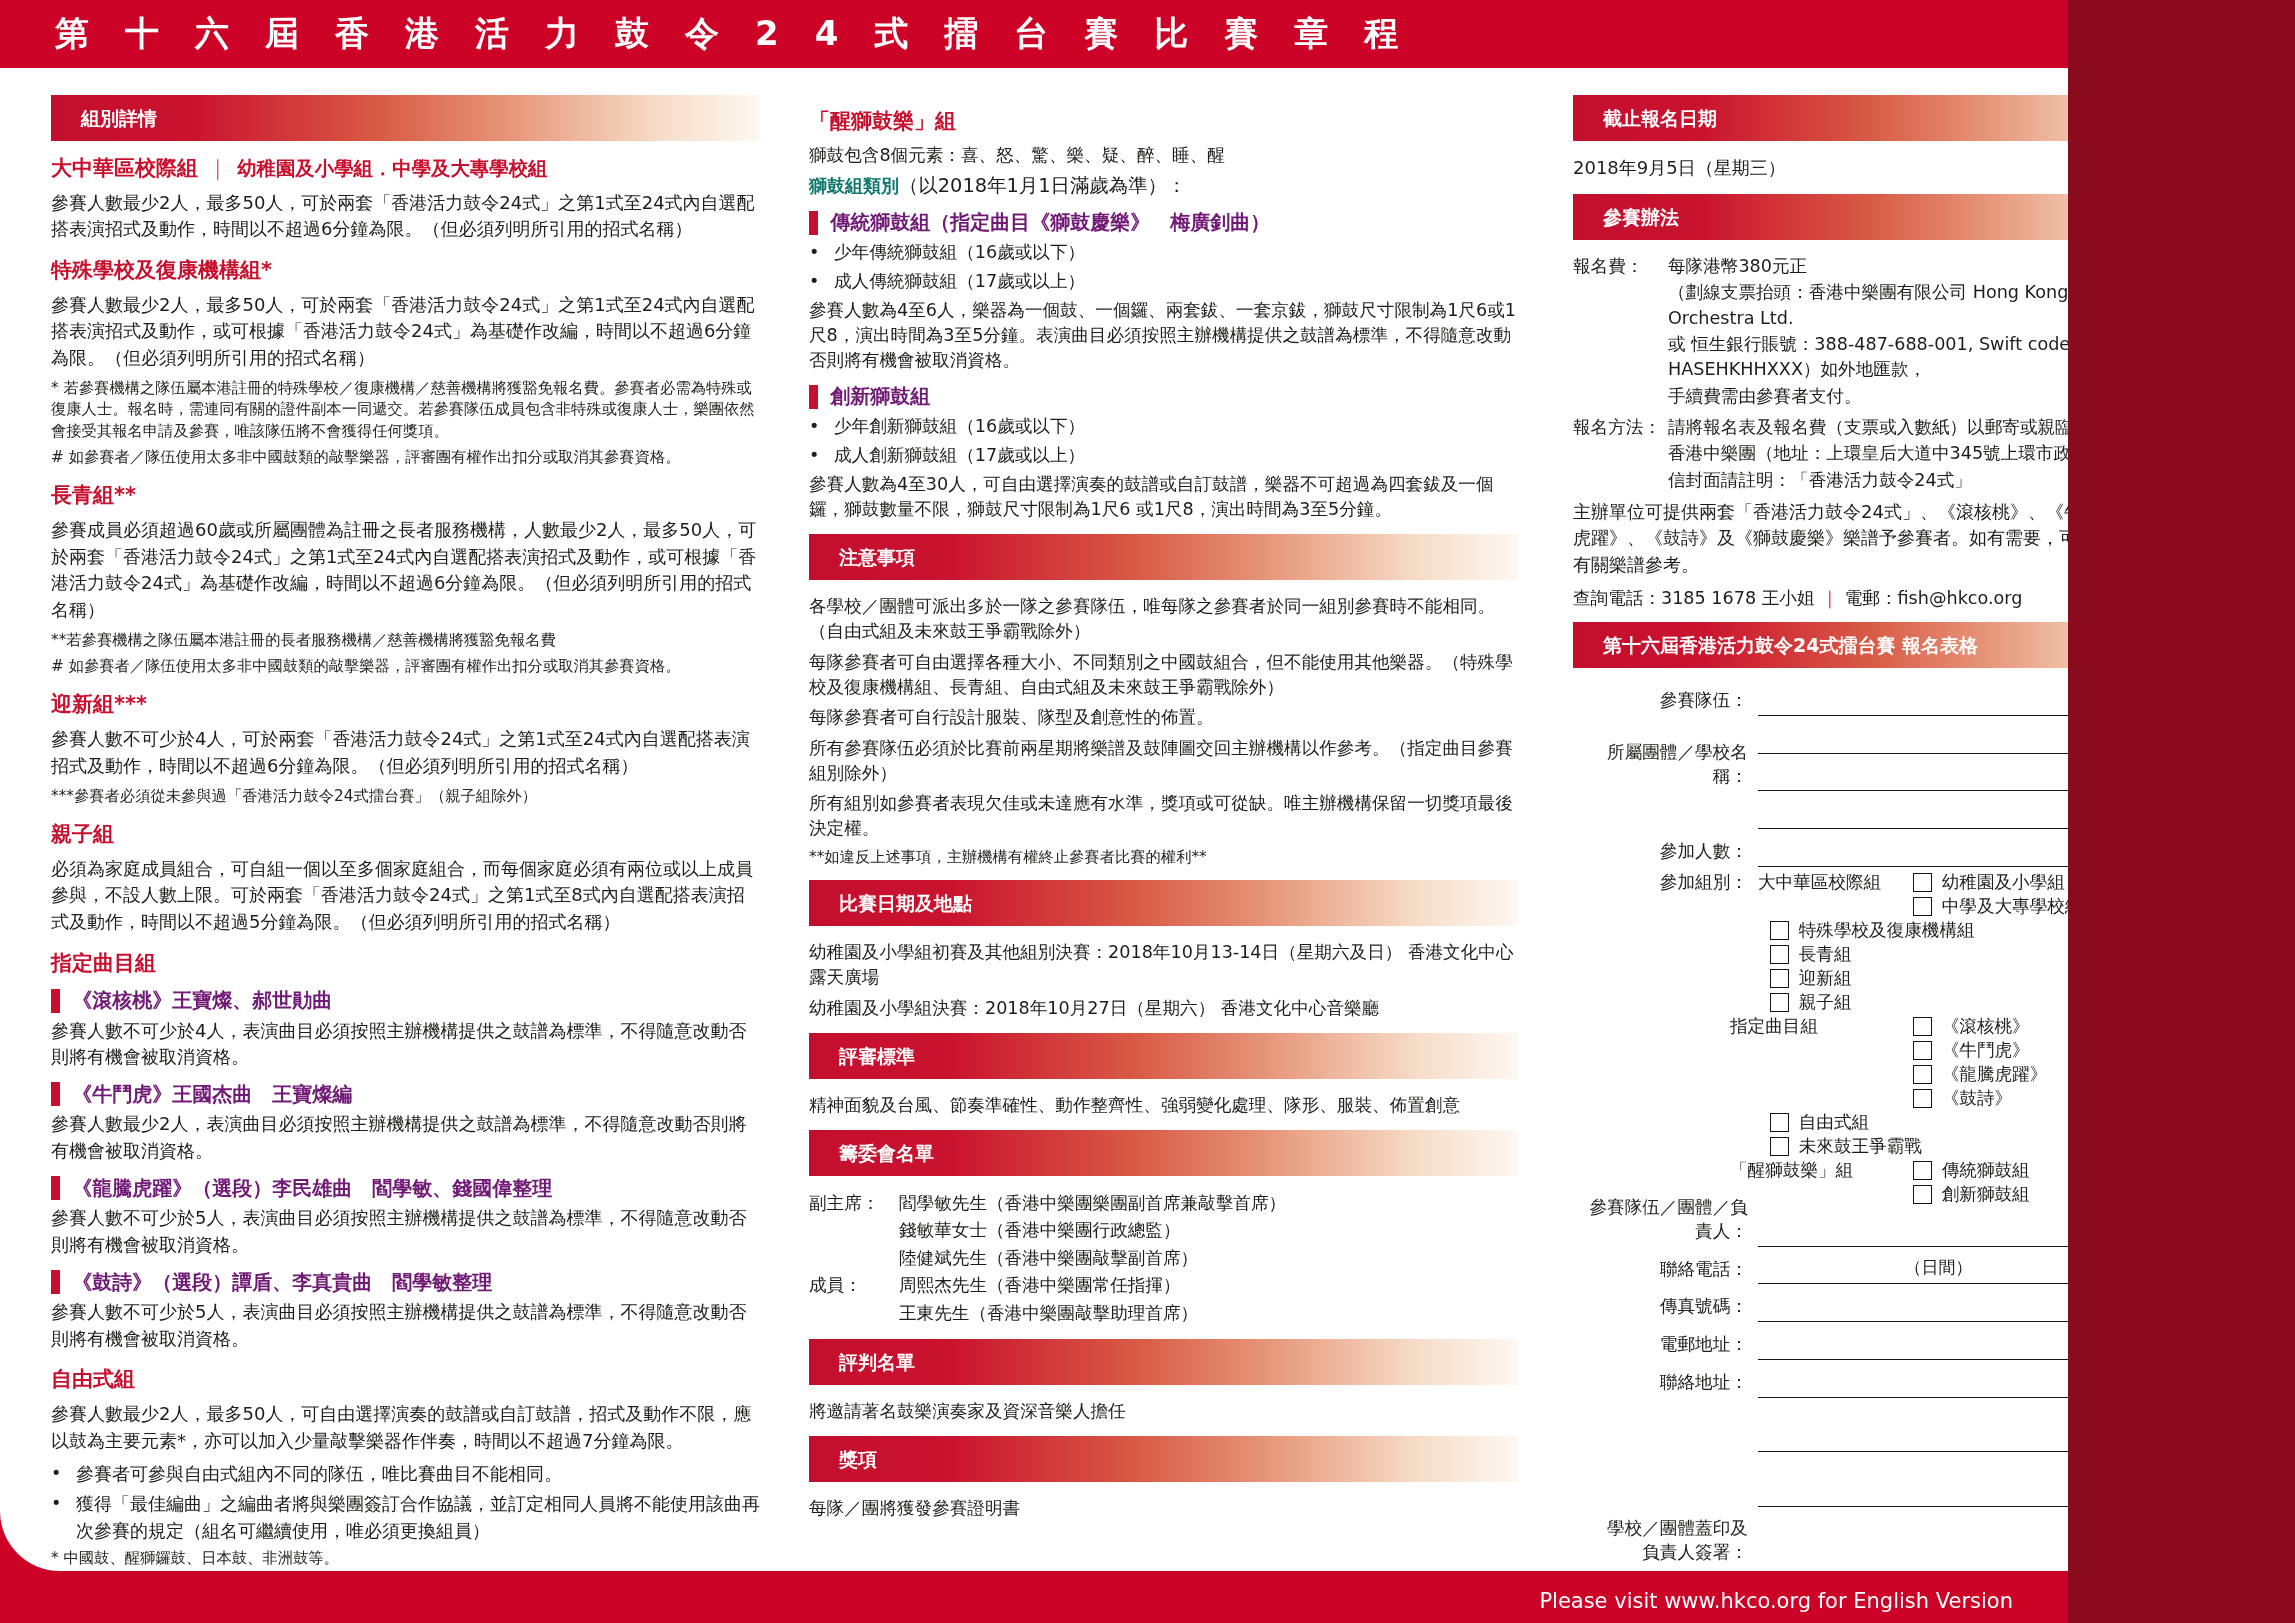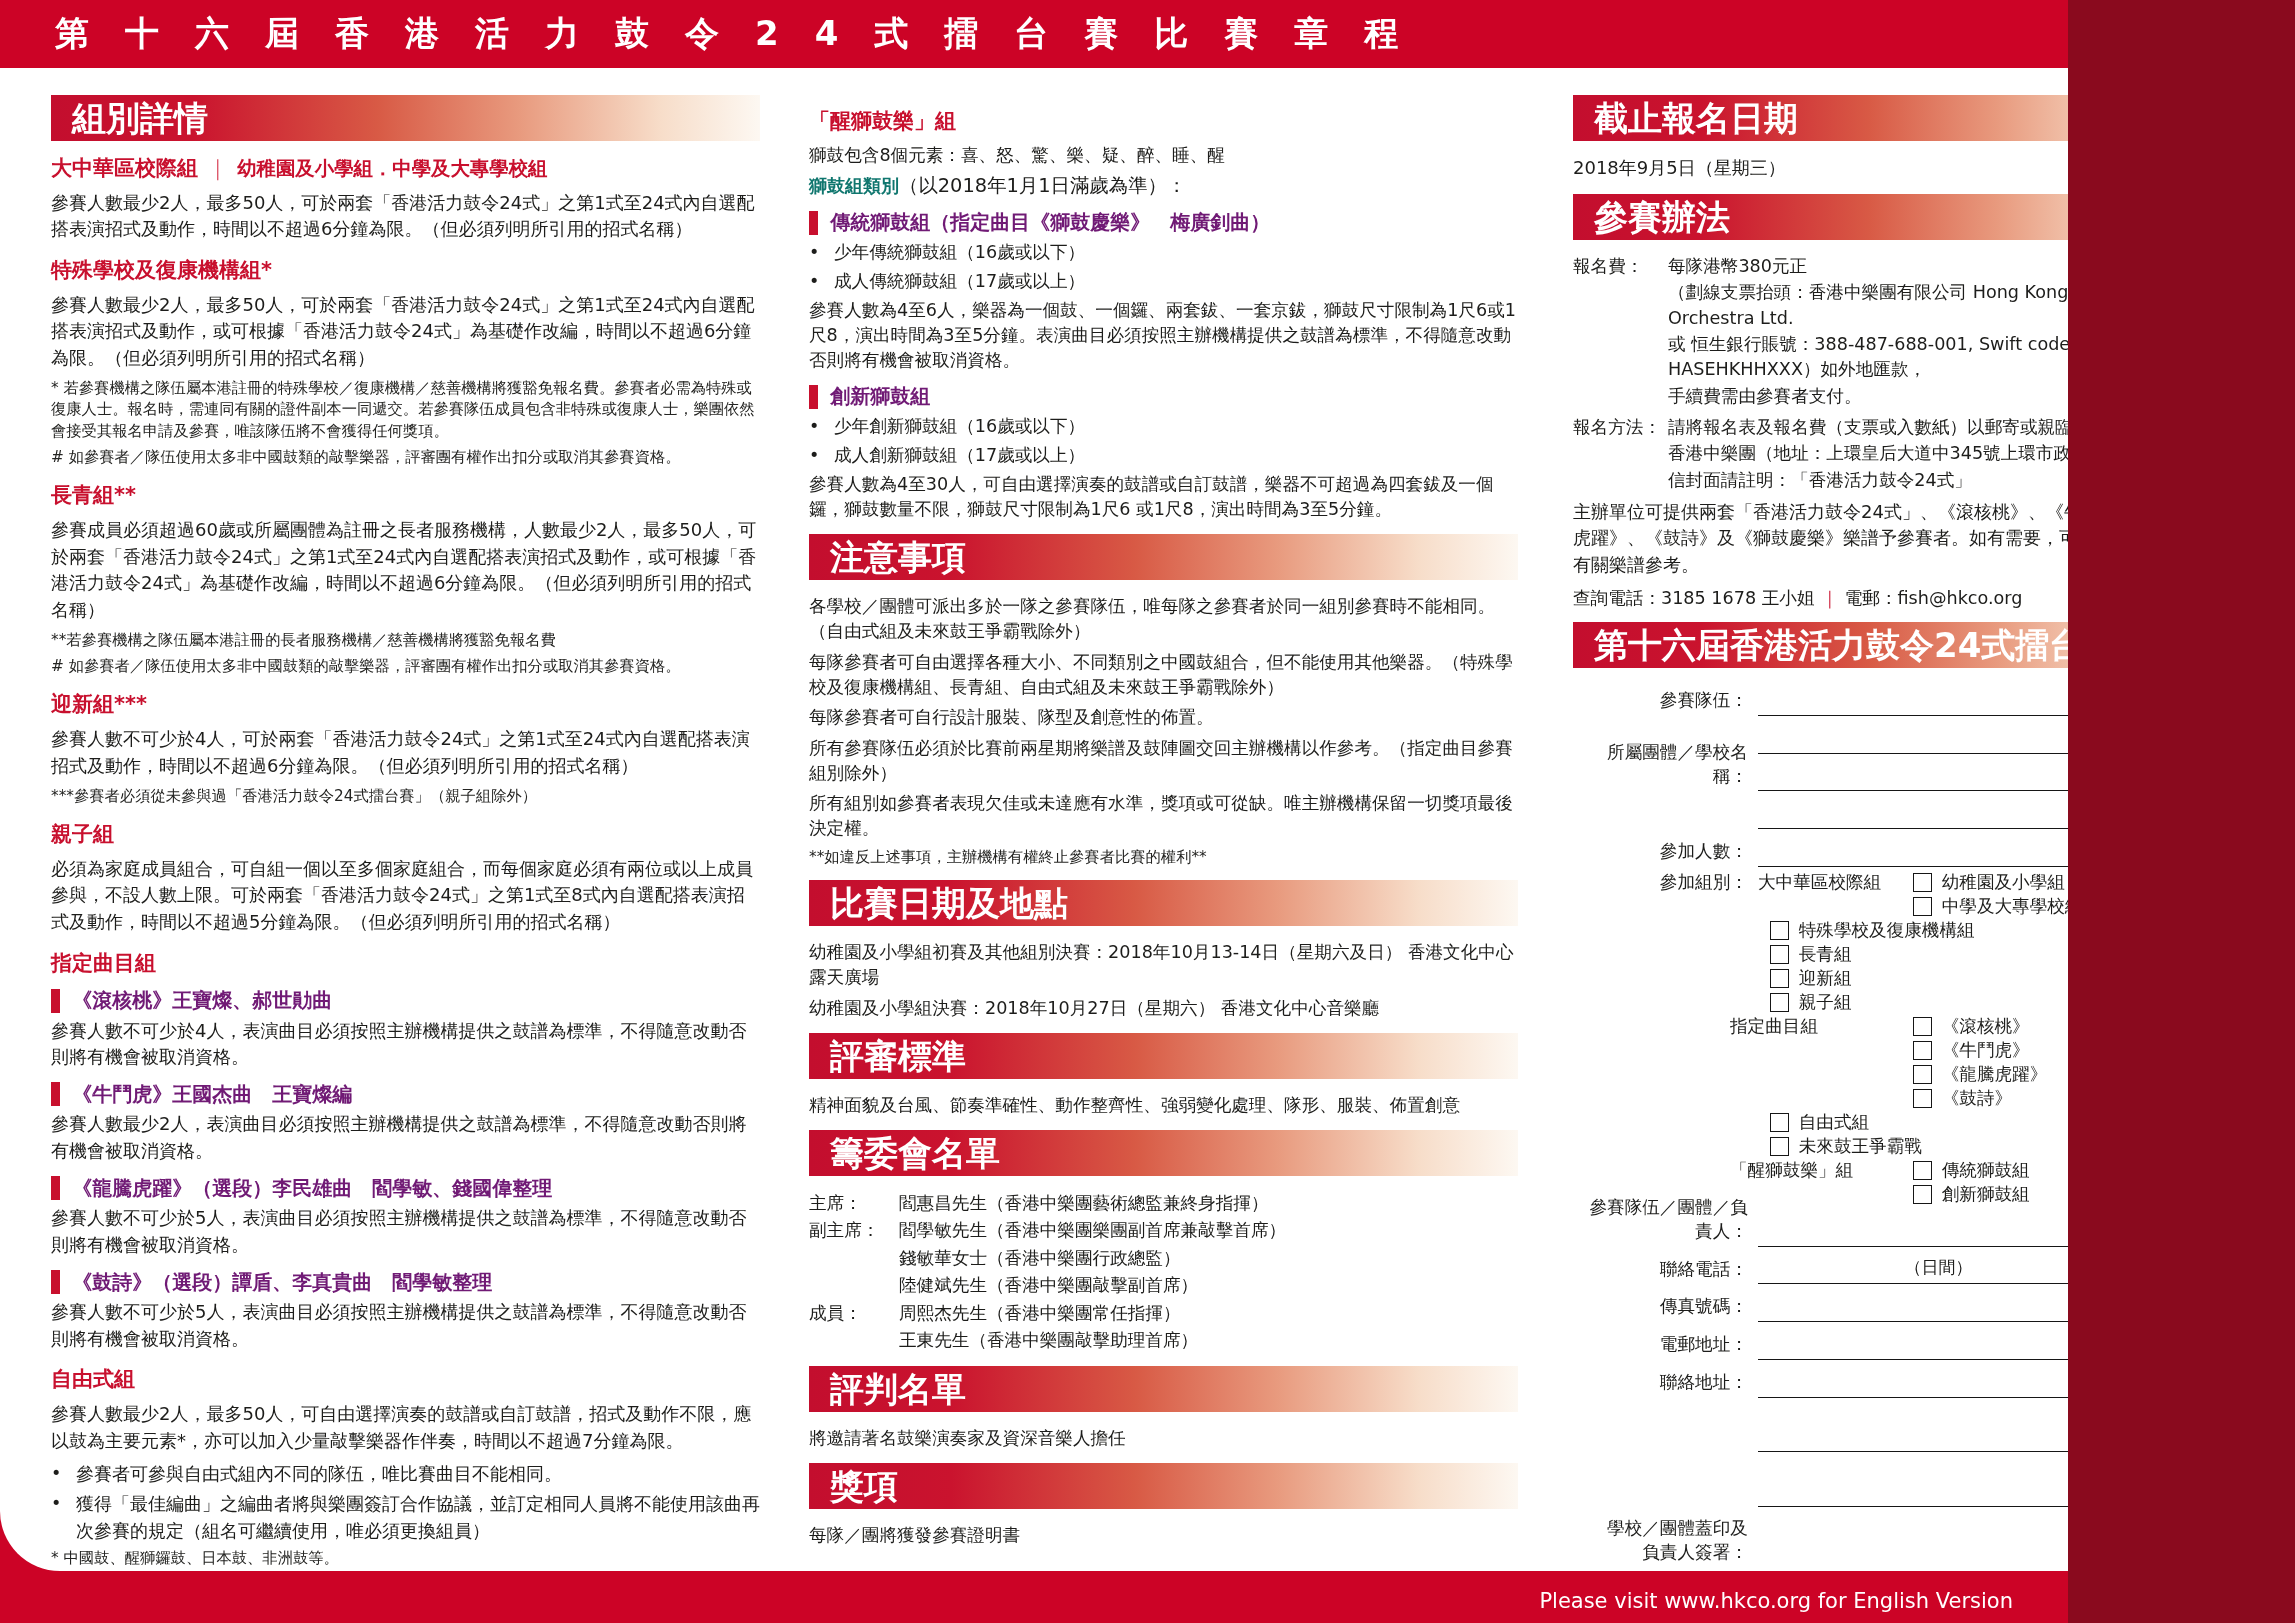--- a/index.html
+++ b/index.html
@@ -10,21 +10,21 @@
   .main-title{margin-left:55px;font-size:34px;font-weight:bold;color:#ffffff;letter-spacing:36px;white-space:nowrap;}
   
   .sheet{position:absolute;left:0;top:68px;width:2257px;height:1503px;background:#ffffff;
          border-radius:0 60px 60px 60px;box-sizing:border-box;
          padding:27px 41px 0 51px;display:flex;overflow:hidden;}
   .col{flex:none;}
   .col-left{width:709px;margin-right:49px;}
   .col-mid{width:709px;margin-right:55px;}
   .col-right{width:643px;}
   
-  .band{height:46px;line-height:46px;font-size:34px;font-weight:bold;color:#ffffff;padding-left:21px;
+  .band{height:46px;line-height:46px;font-size:19px;font-weight:bold;color:#ffffff;padding-left:30px;
         background:linear-gradient(90deg,#c30e2e 0%,#ca132e 20%,#d85a45 46%,#e89a7e 66%,#f7ddc9 86%,#fdf8f2 100%);
         margin:12px 0 14px;white-space:nowrap;}
   .band.first{margin-top:0;}
   
   p{font-size:18px;line-height:1.48;margin:0 0 6.5px;}
   .col-mid p{font-size:17.6px;line-height:1.42;margin:0 0 5.6px;}
   .rh{font-size:21px;font-weight:bold;color:#c8102e;margin:14px 0 7.4px;line-height:1.3;}
   .rh .sep{color:#da4c60;font-weight:normal;margin:0 9.3px;}
   .rh .rh-sub{font-size:19.4px;}
   .fn{font-size:15.3px;line-height:1.40;color:#242422;margin:0.9px 0 4.6px;}
@@ -183,24 +183,20 @@
 
       <div class="band">比賽日期及地點</div>
       <p>幼稚園及小學組初賽及其他組別決賽：2018年10月13-14日（星期六及日） 香港文化中心露天廣場</p>
       <p>幼稚園及小學組決賽：2018年10月27日（星期六） 香港文化中心音樂廳</p>
 
       <div class="band">評審標準</div>
       <p>精神面貌及台風、節奏準確性、動作整齊性、強弱變化處理、隊形、服裝、佈置創意</p>
 
       <div class="band">籌委會名單</div>
       <div class="crole">
-          <span class="role">主席：</span>
-          <span>閻惠昌先生（香港中樂團藝術總監兼終身指揮）</span>
-        </div>
-      <div class="crole">
           <span class="role">副主席：</span>
           <span>閻學敏先生（香港中樂團樂團副首席兼敲擊首席）</span>
         </div>
       <div class="crole">
           <span class="role"></span>
           <span>錢敏華女士（香港中樂團行政總監）</span>
         </div>
       <div class="crole">
           <span class="role"></span>
           <span>陸健斌先生（香港中樂團敲擊副首席）</span>

